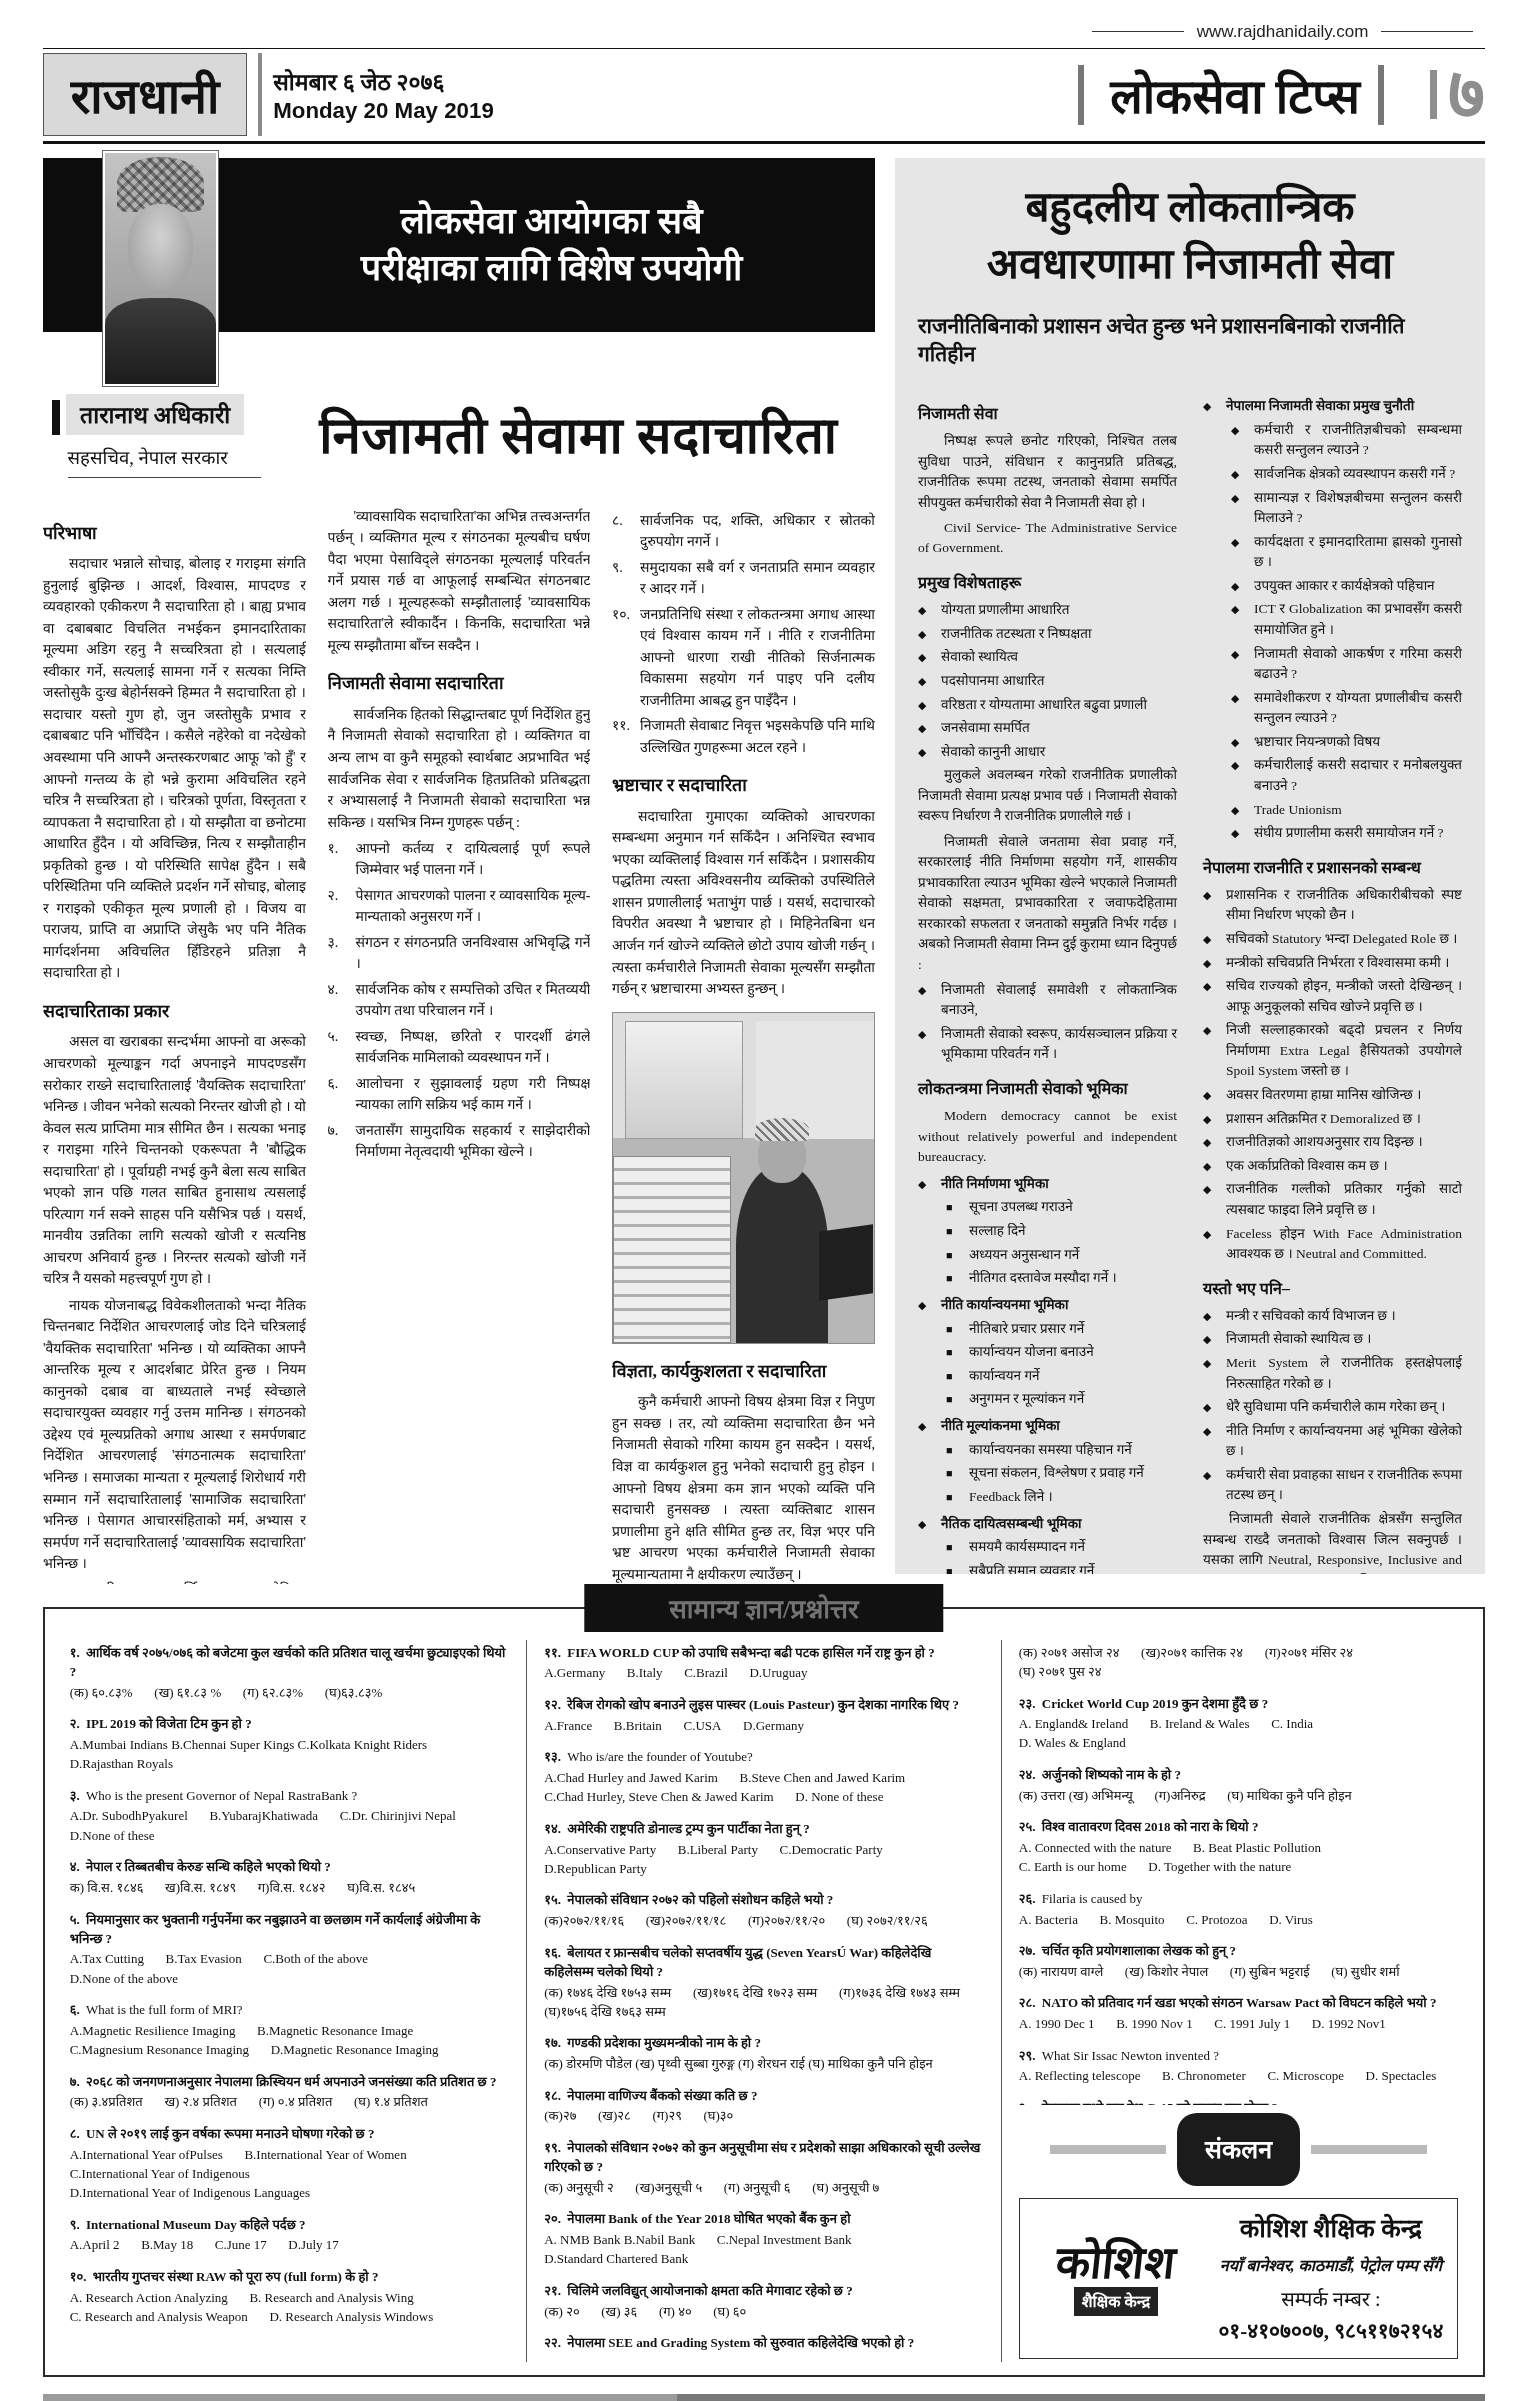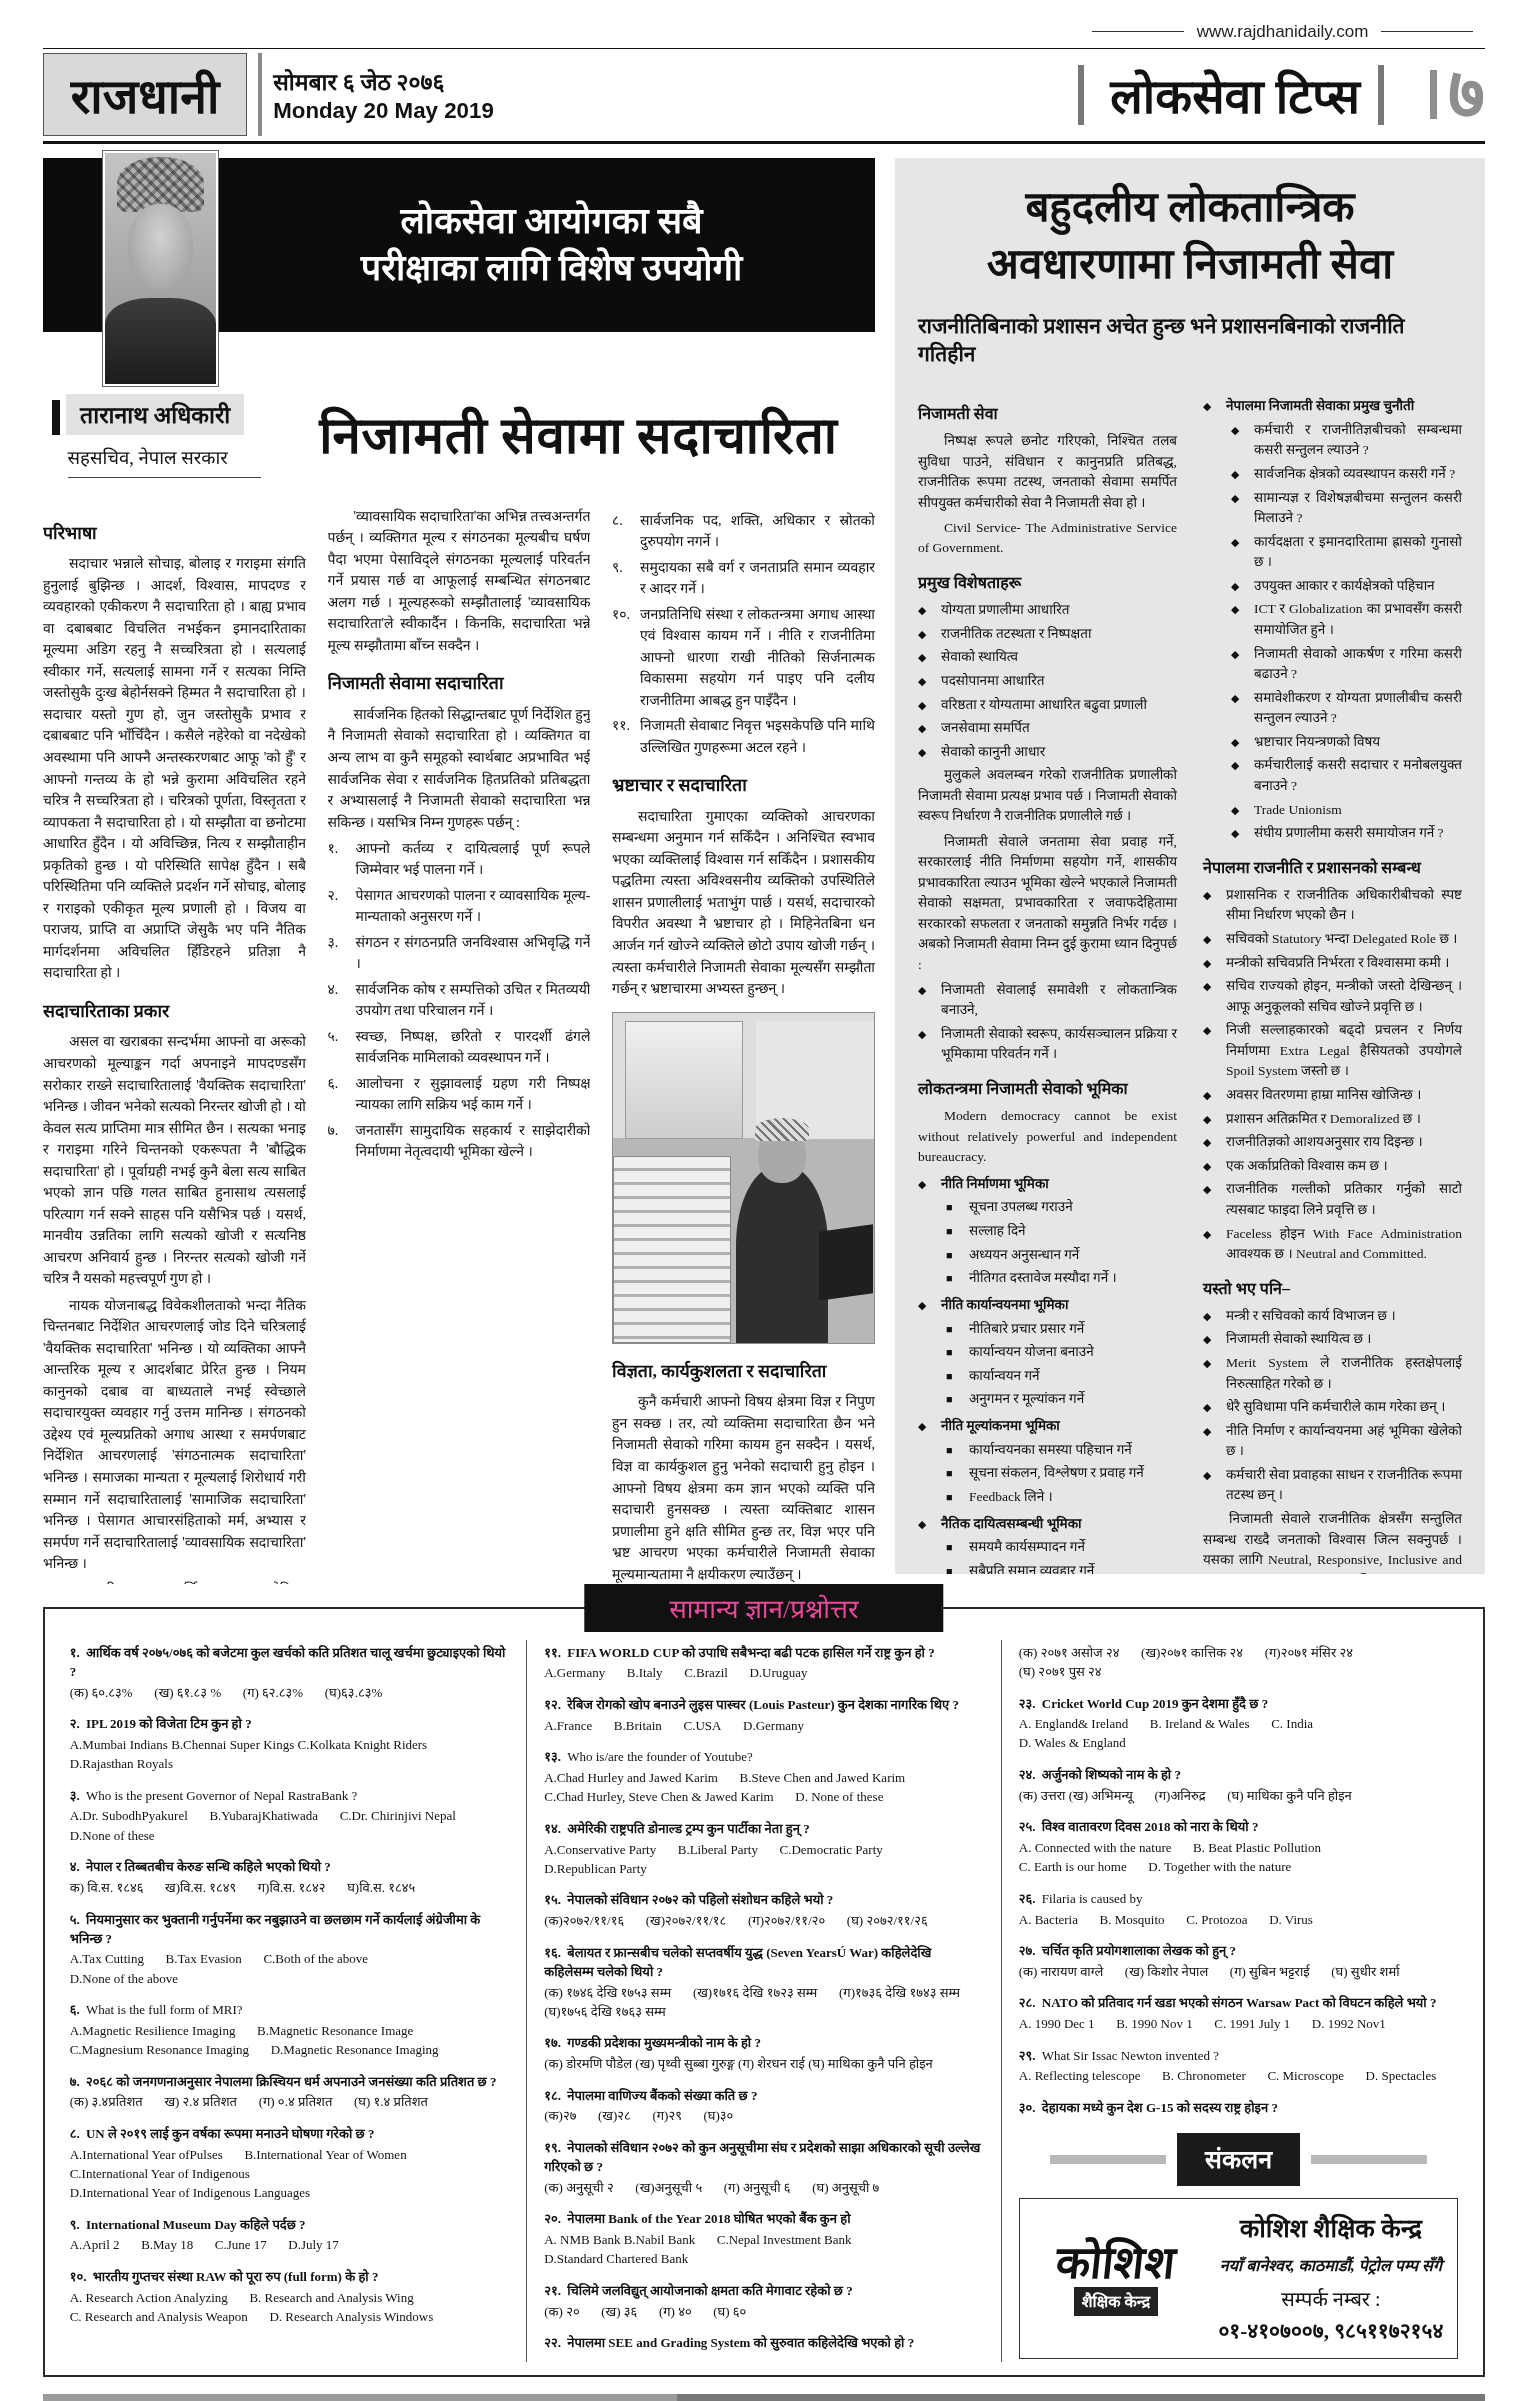--- a/index.html
+++ b/index.html
@@ -61,34 +61,34 @@
   .panel-col{flex:1;font-size:13.5px;line-height:1.52;text-align:justify;}
   .panel-col .art-h{font-size:16px;margin:12.3px 0 4.6px;}
   .bul{display:flex;margin:3.1px 0;}
   .bul .glyph{flex:none;width:23px;text-align:left;font-size:10.8px;line-height:1.9;}
   .bul.bold .btext{font-weight:bold;}
   .group{margin:6.2px 0;}
   .group .items{margin-left:28px;}
 
   
   .quiz{border:2.3px solid #2a2a2a;margin-top:23px;position:relative;height:770px;box-sizing:border-box;padding:31px 7.7px 12.3px;}
-  .quiz-title{position:absolute;top:-25px;left:50%;transform:translateX(-50%);background:#111;color:#ec4899;font-size:26px;font-weight:normal;padding:6.2px 85px;white-space:nowrap;}
+  .quiz-title{position:absolute;top:-25px;left:50%;transform:translateX(-50%);background:#111;color:#737373;font-size:26px;font-weight:bold;padding:6.2px 85px;white-space:nowrap;}
   .quiz-cols{display:flex;height:100%;}
   .quiz-col{flex:1;padding:3.1px 17px;font-size:13px;line-height:1.48;overflow:hidden;}
   .quiz-col + .quiz-col{border-left:1.5px solid #555;}
   .quiz-col3{display:flex;flex-direction:column;}
   .q-wrap{flex:1;overflow:hidden;}
   .q{margin-bottom:12.3px;}
   .qt{margin-bottom:1.5px;}
   .qt.b{font-weight:bold;}
   .qn{font-weight:bold;margin-right:6.2px;}
   .qo .opt{display:inline-block;margin-right:21.6px;}
   .badge-row{display:flex;align-items:center;justify-content:center;margin:7.7px 0 12.3px;}
   .badge-line{height:9.2px;background:#b9b9b9;width:116px;}
-  .badge{background:#1b1b1b;color:#fff;font-size:25px;font-weight:bold;padding:8px 28px;margin:0 10.8px;}
+  .badge{background:#1b1b1b;color:#fff;font-size:25px;font-weight:bold;padding:18px 28px;margin:0 10.8px;border-radius:20px;}
   .ad{border:1.5px solid #333;display:flex;align-items:center;padding:10.8px 7.7px;gap:7.7px;}
   .ad-logo{width:177px;flex:none;text-align:center;}
   .ad-logo-main{font-size:45px;font-weight:bold;transform:skewX(-6deg);line-height:.95;}
   .ad-logo-sub{background:#222;color:#fff;font-size:16px;font-weight:bold;padding:2.3px 7.7px;display:inline-block;margin-top:3.1px;}
   .ad-text{flex:1;text-align:center;}
   .ad-name{font-size:25.4px;font-weight:bold;}
   .ad-addr{font-size:16px;font-weight:bold;margin-top:6.2px;font-style:italic;}
   .ad-contact{font-size:20px;margin-top:8px;}
   .ad-phone{font-size:21px;font-weight:bold;margin-top:1.5px;}
   .footer-bar{height:10.8px;margin-top:17px;background:linear-gradient(to right,#9b9b9b 0 44%,#787878 44% 100%);}

